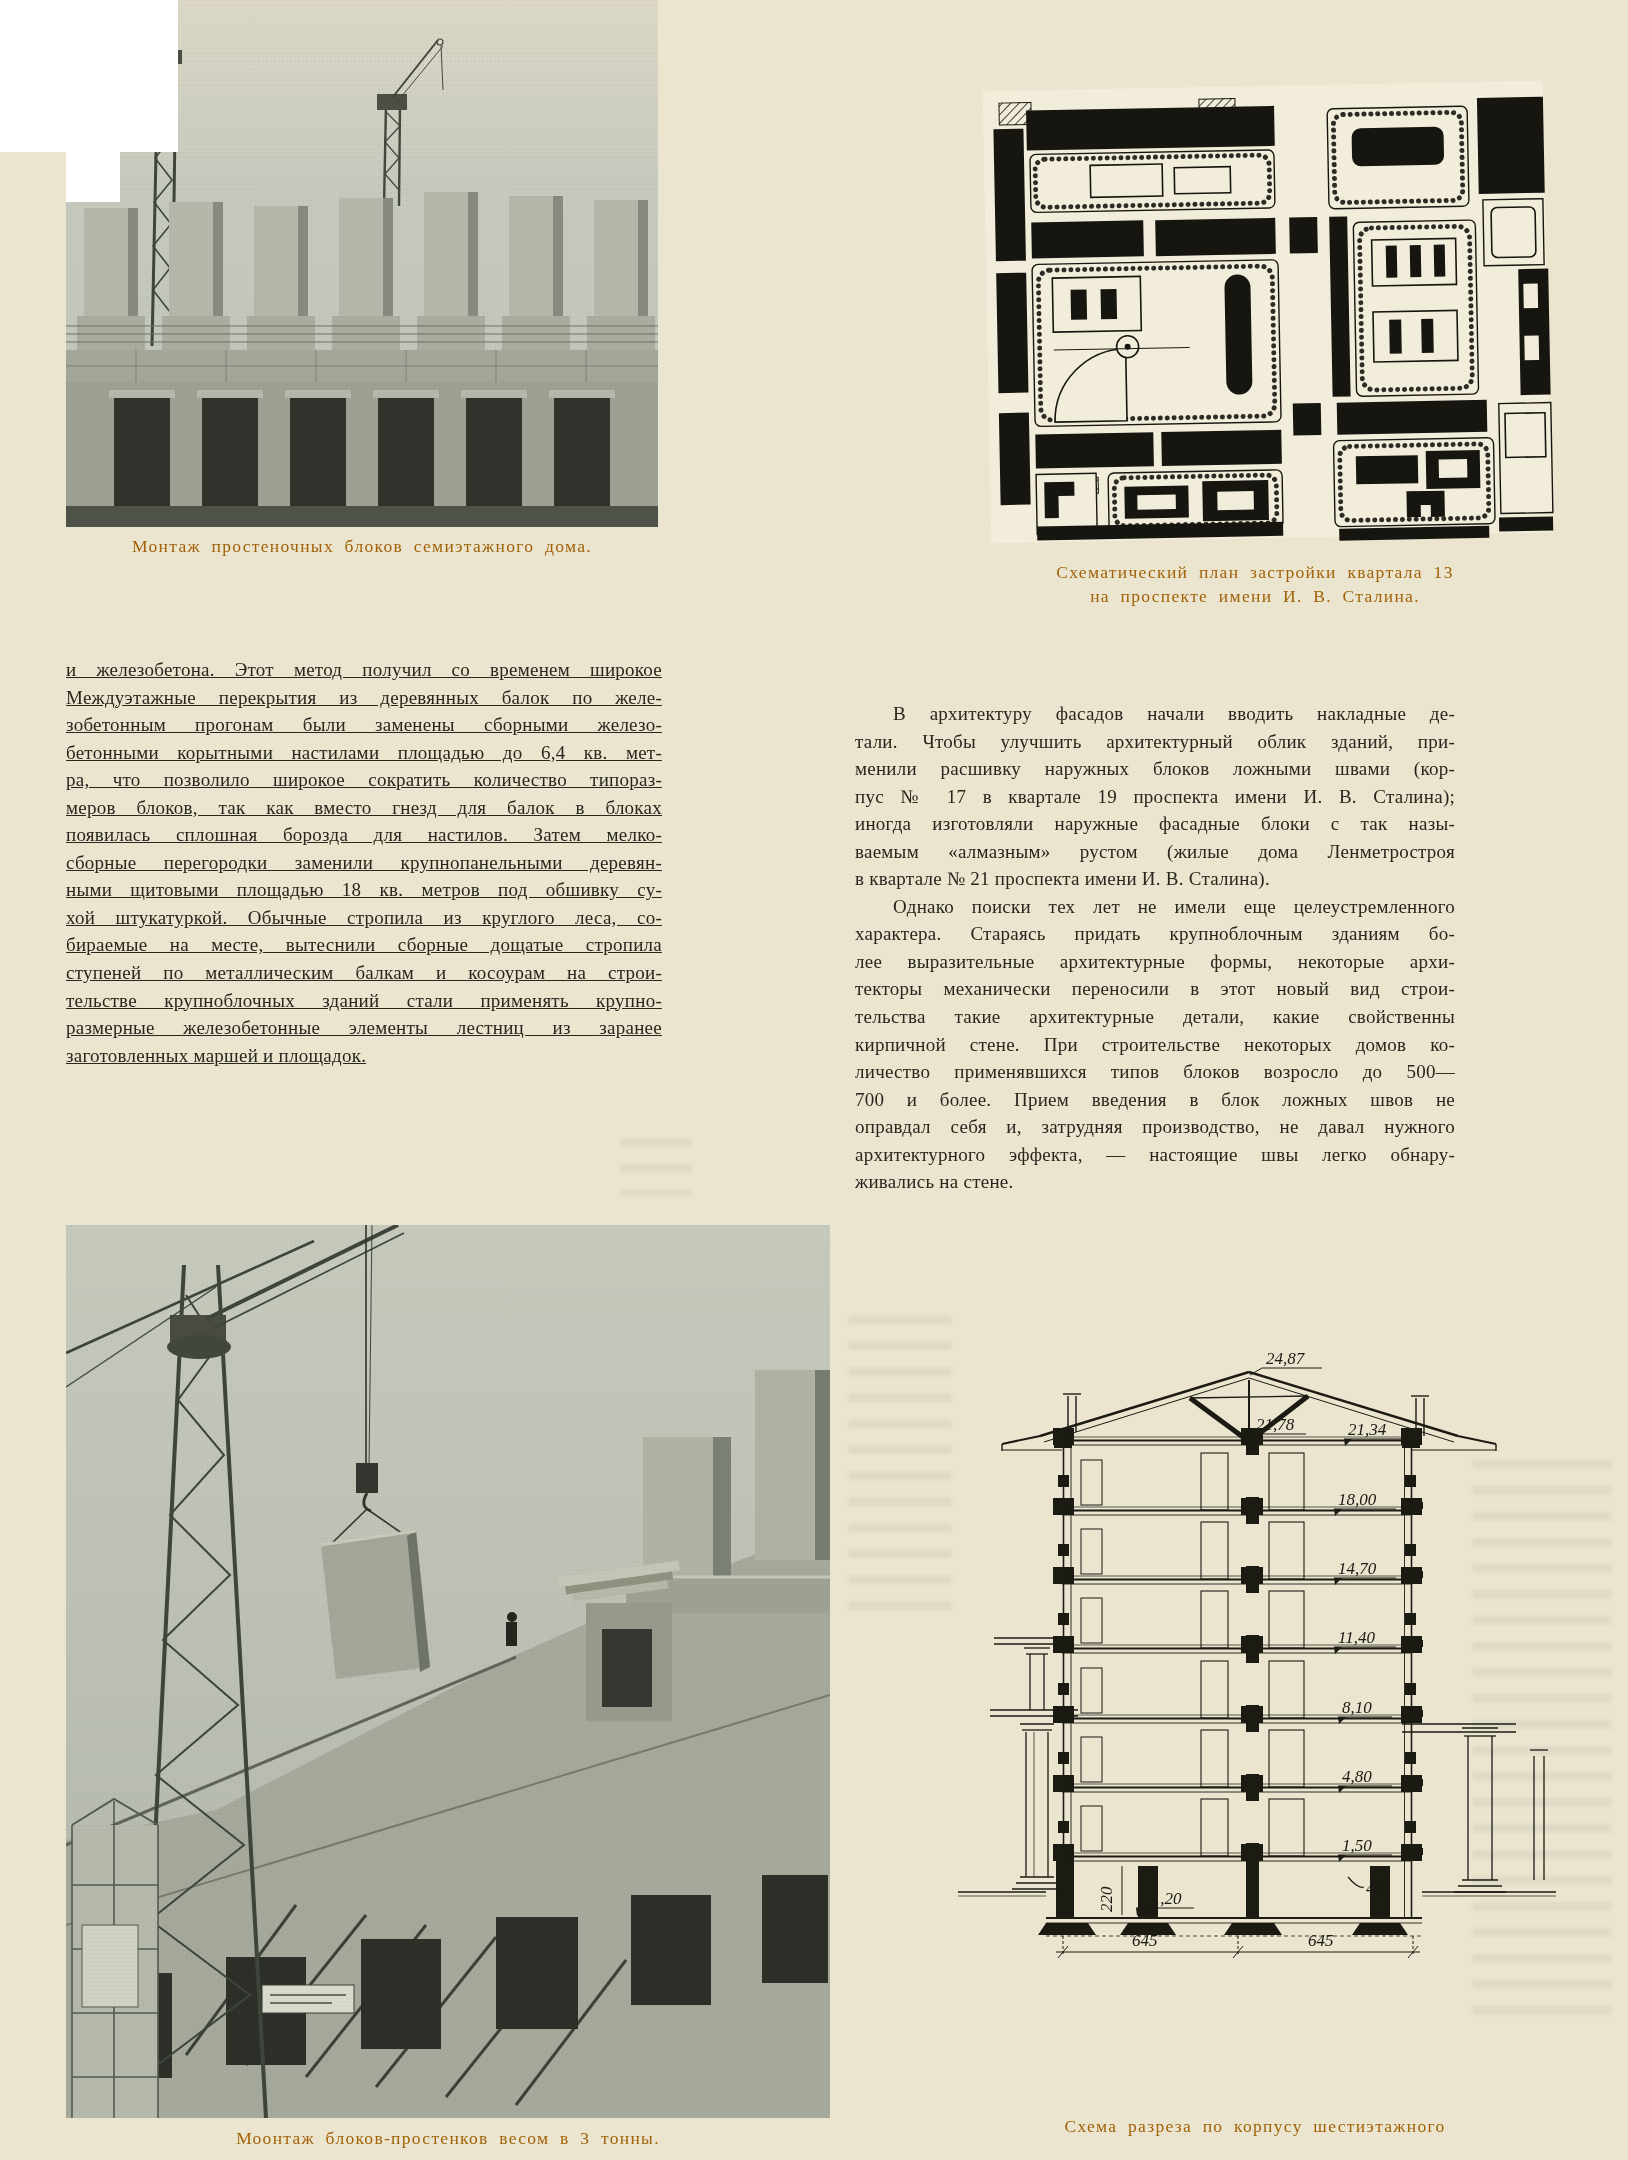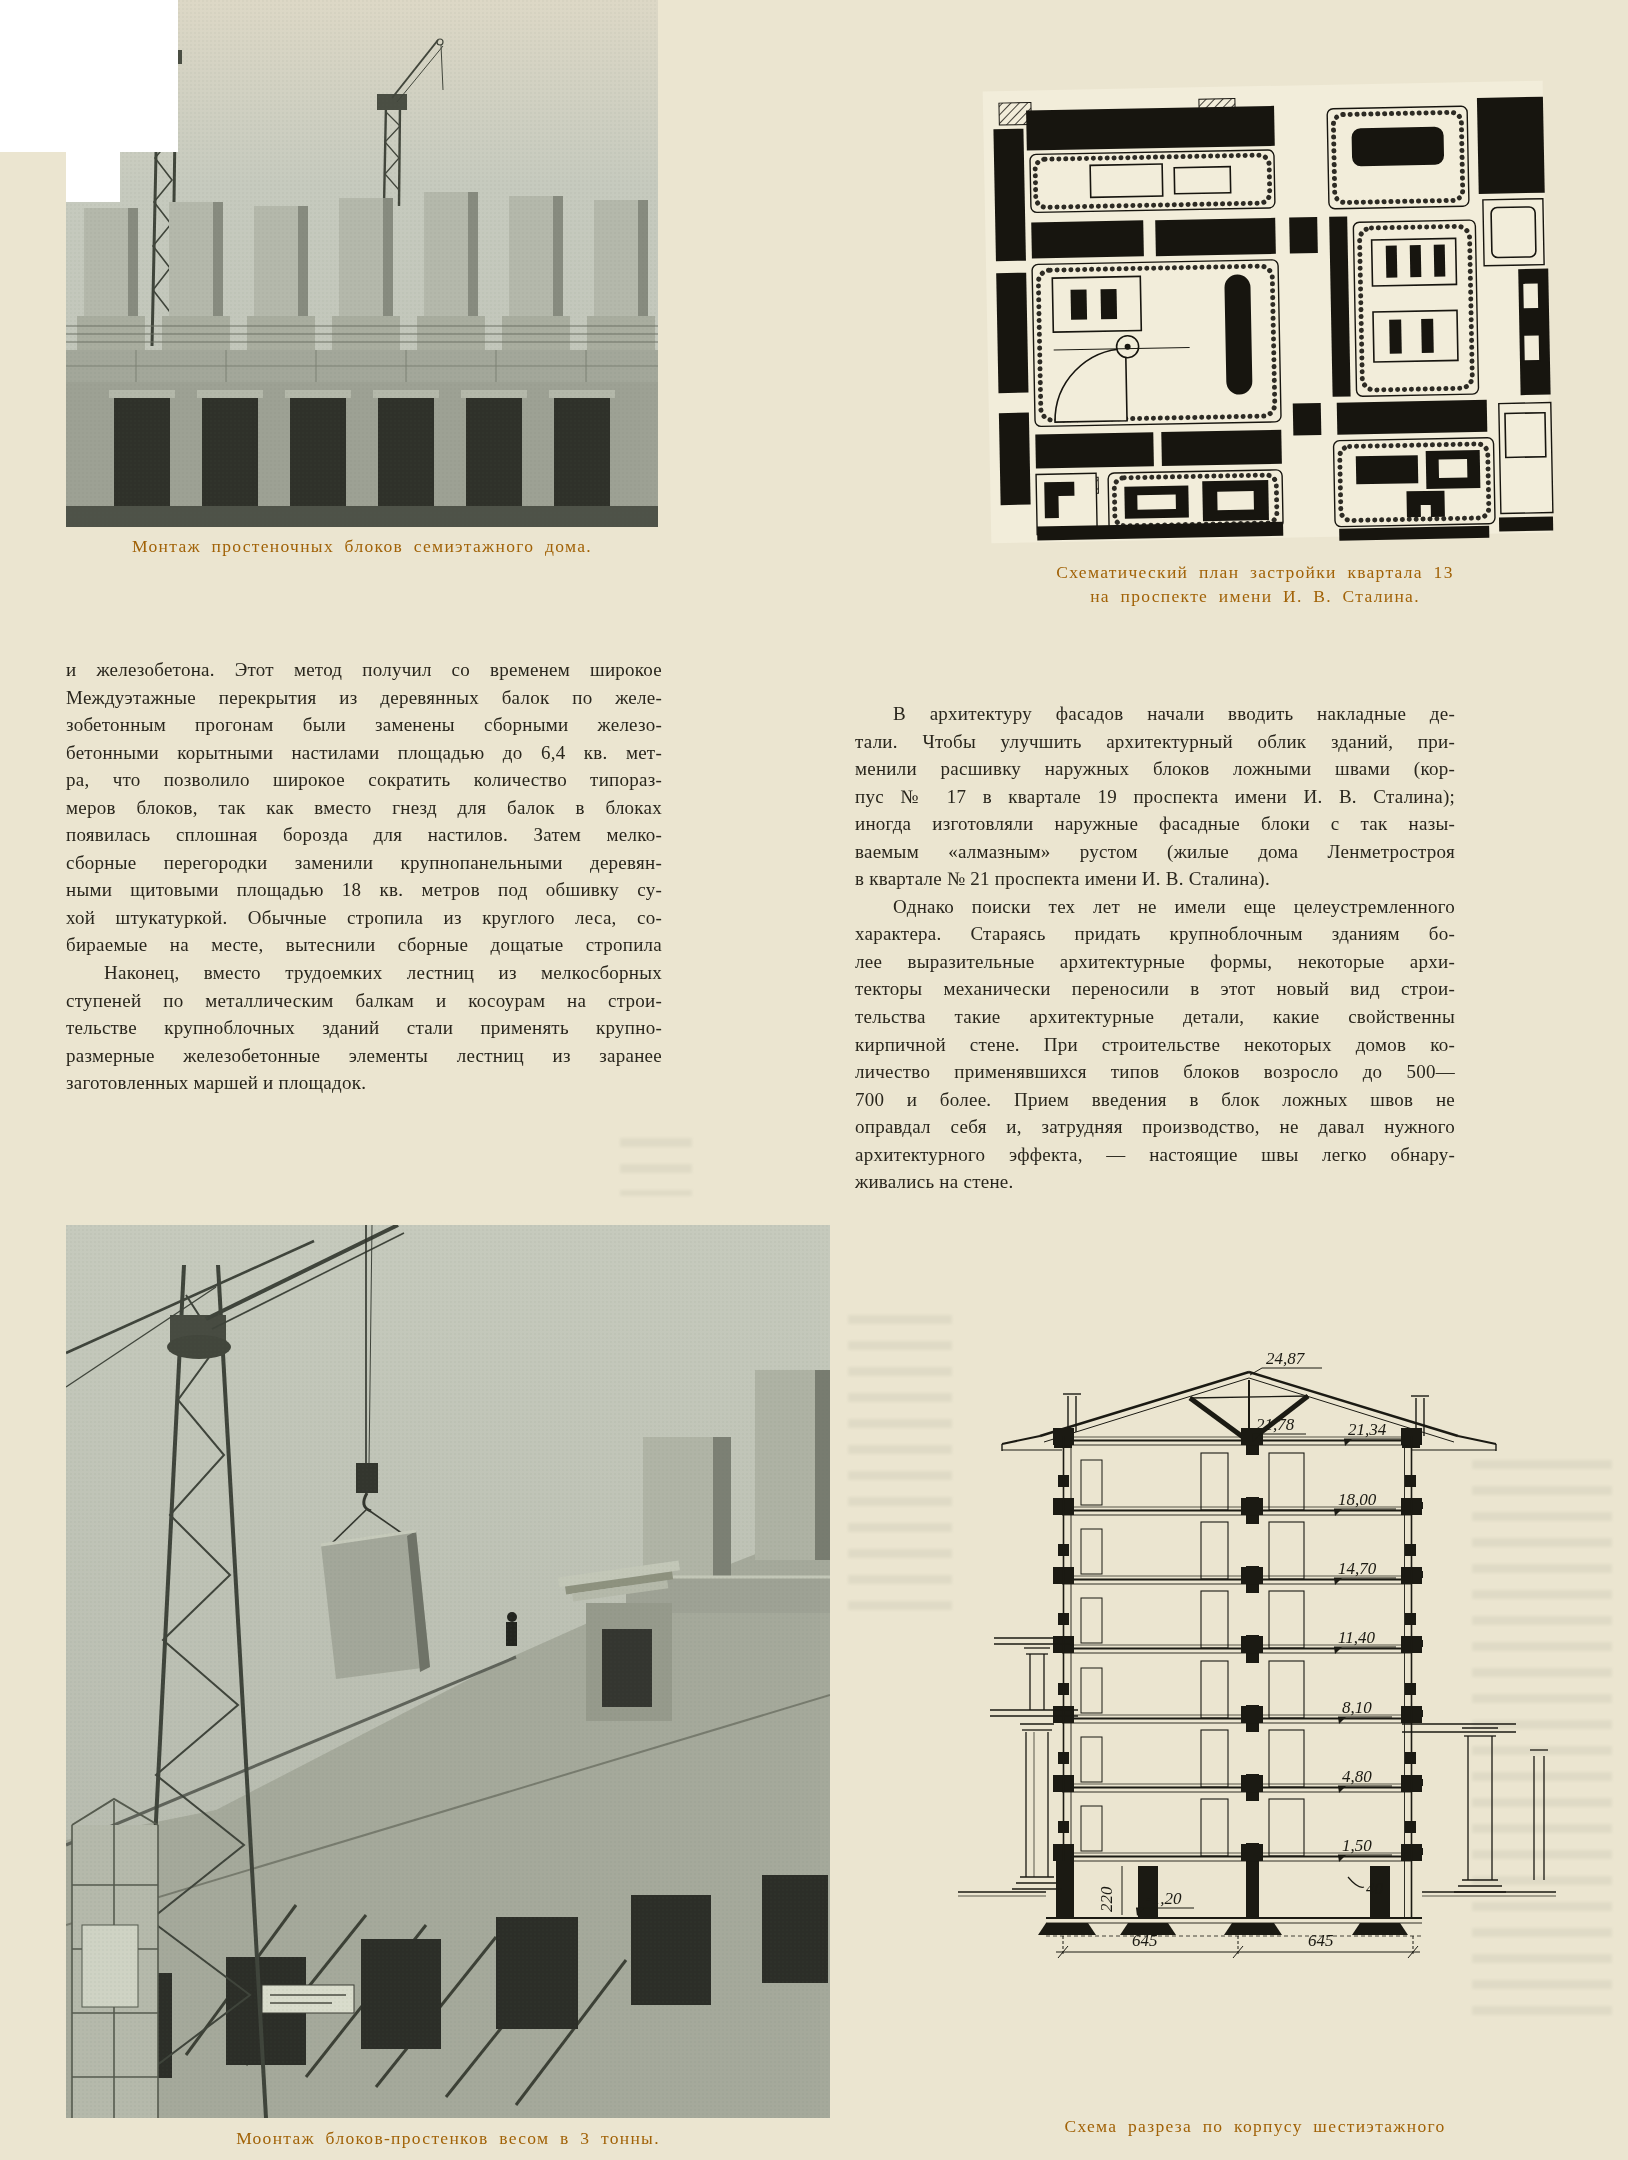--- a/index.html
+++ b/index.html
@@ -239,34 +239,33 @@
   <rect x="528" y="340" width="40" height="44" class="bld"></rect>
   <rect x="520" y="444" width="54" height="14" class="blk"></rect>
 </svg>
 </div>
 
 <div class="cap" style="left:930px;top:560px;width:650px;">
   <div>Схематический план застройки квартала 13</div>
   <div>на проспекте имени И. В. Сталина.</div>
 </div>
 
-<div class="col" style="left:66px;top:656px;width:596px;">
+<div class="col" style="left:66px;top:656px;width:596px;text-decoration:underline;">
 
 <div class="tl">и железобетона. Этот метод получил со временем широкое</div>
     <div class="tl">Междуэтажные перекрытия из деревянных балок по желе-</div>
     <div class="tl">зобетонным прогонам были заменены сборными железо-</div>
     <div class="tl">бетонными корытными настилами площадью до 6,4 кв. мет-</div>
     <div class="tl">ра, что позволило широкое сократить количество типораз-</div>
     <div class="tl">меров блоков, так как вместо гнезд для балок в блоках</div>
     <div class="tl">появилась сплошная борозда для настилов. Затем мелко-</div>
     <div class="tl">сборные перегородки заменили крупнопанельными деревян-</div>
     <div class="tl">ными щитовыми площадью 18 кв. метров под обшивку су-</div>
     <div class="tl">хой штукатуркой. Обычные стропила из круглого леса, со-</div>
     <div class="tl">бираемые на месте, вытеснили сборные дощатые стропила</div>
-    <div class="tl ind">Наконец, вместо трудоемких лестниц из мелкосборных</div>
     <div class="tl">ступеней по металлическим балкам и косоурам на строи-</div>
     <div class="tl">тельстве крупноблочных зданий стали применять крупно-</div>
     <div class="tl">размерные железобетонные элементы лестниц из заранее</div>
     <div class="tl end">заготовленных маршей и площадок.</div>
   </div>
 
 <div class="col" style="left:855px;top:700px;width:600px;">
 
 <div class="tl ind">В архитектуру фасадов начали вводить накладные де-</div>
     <div class="tl">тали. Чтобы улучшить архитектурный облик зданий, при-</div>

